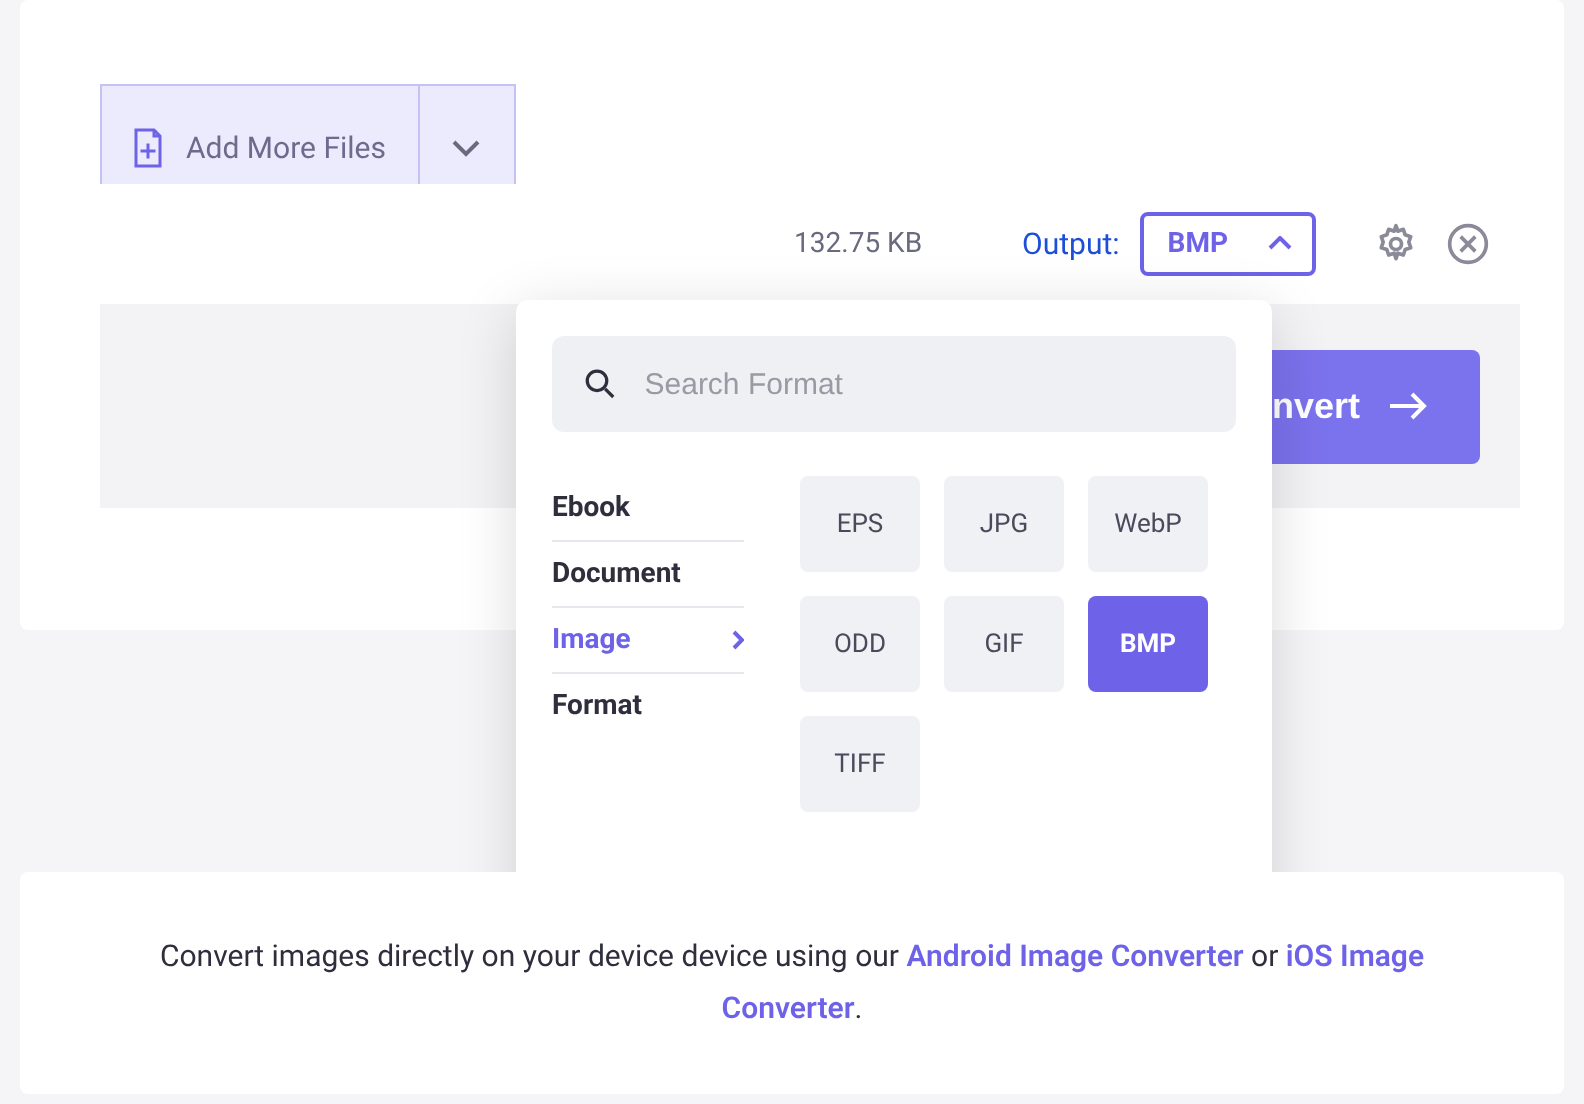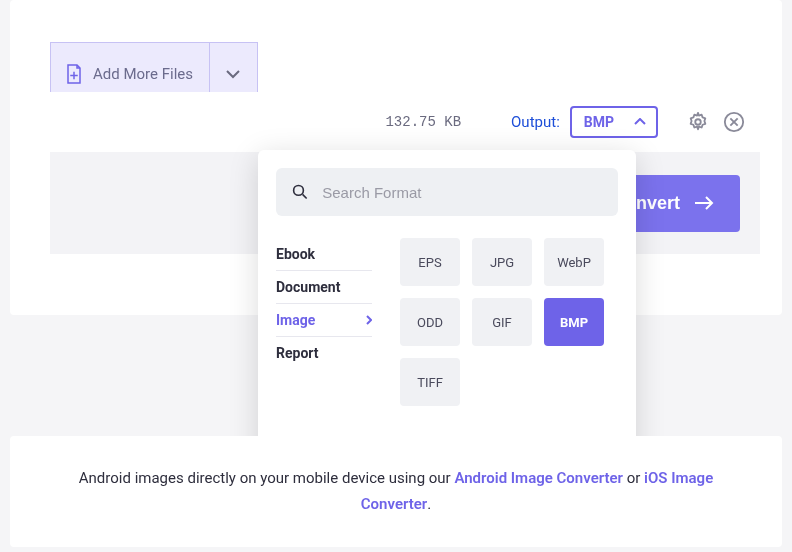--- a/index.html
+++ b/index.html
@@ -61,21 +61,20 @@
   background: #fff;
   display: flex;
   align-items: center;
   justify-content: flex-end;
   padding-right: 12px;
 }
 .file-size {
   color: #6a6a7f;
   font-size: 14px;
   margin-right: 50px;
-  font-family: Liberation Mono, monospace;
 }
 .output-label {
   color: #1d4ed8;
   font-size: 15px;
   margin-right: 10px;
 }
 .output-select {
   display: flex;
   align-items: center;
   gap: 20px;
@@ -296,32 +295,32 @@
         <div class="category-item">
           <span>Document</span>
         </div>
         <div class="category-item active">
           <span>Image</span>
           <svg width="6" height="10" viewBox="0 0 6 10">
             <path d="M1 1 L5 5 L1 9" fill="none" stroke="#6e63e8" stroke-width="2"></path>
           </svg>
         </div>
         <div class="category-item last">
-          <span>Report</span>
+          <span>Format</span>
         </div>
       </div>
     <div class="format-grid" id="fmt-grid">
         <div class="format-chip">EPS</div>
         <div class="format-chip">JPG</div>
         <div class="format-chip">WebP</div>
         <div class="format-chip">ODD</div>
         <div class="format-chip">GIF</div>
         <div class="format-chip selected">BMP</div>
         <div class="format-chip">TIFF</div>
       </div>
   </div>
 </div>
 
 <div class="footer-card">
   <p class="footer-text">
-    <span>Android images directly on your mobile device using our </span><a href="#">Android Image Converter</a><span> or </span><a href="#">iOS Image Converter</a><span>.</span>
+    <span>Convert images directly on your device device using our </span><a href="#">Android Image Converter</a><span> or </span><a href="#">iOS Image Converter</a><span>.</span>
   </p>
 </div>
 
 </body></html>

